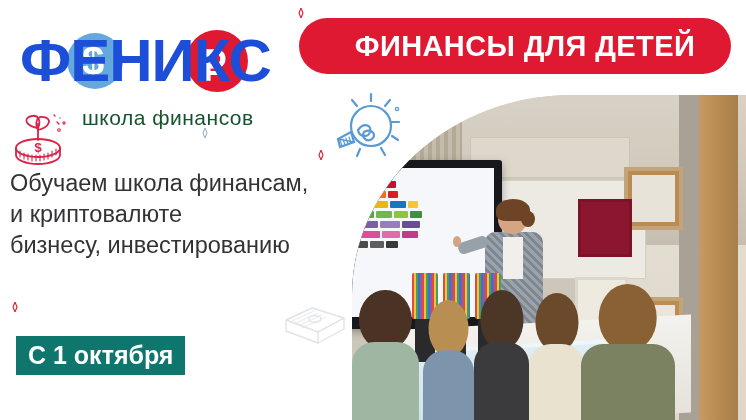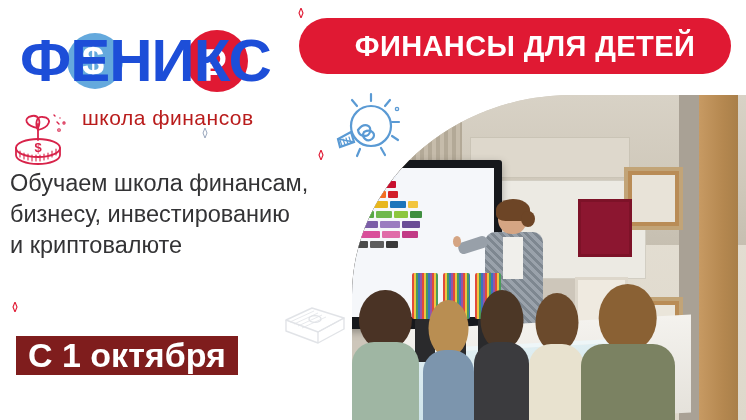--- a/index.html
+++ b/index.html
@@ -87,40 +87,40 @@
   
   .logo{position:absolute;left:20px;top:22px;width:290px;height:120px;}
   .logo-word{position:absolute;left:0;top:0;width:290px;height:78px;}
   .logo-circ-blue{position:absolute;left:47px;top:11px;width:56px;height:56px;border-radius:50%;background:#64a9dd;}
   .logo-circ-red{position:absolute;left:166px;top:8px;width:62px;height:62px;border-radius:50%;background:#E01933;}
   .logo-sym{position:absolute;font-weight:bold;color:#fff;font-family:"Liberation Sans",sans-serif;}
   .sym-dollar{left:62px;top:17px;font-size:40px;}
   .sym-ruble{left:182px;top:13px;font-size:42px;}
   .logo-text{position:absolute;left:0;top:0;font-size:60px;line-height:78px;font-weight:bold;
      letter-spacing:-1px;color:#1d4ed8;font-family:"Liberation Sans",sans-serif;white-space:nowrap;}
-  .logo-tag{position:absolute;left:62px;top:84px;font-size:21px;color:#b91c1c;letter-spacing:.5px;font-weight:500;}
+  .logo-tag{position:absolute;left:62px;top:84px;font-size:21px;color:#14532d;letter-spacing:.5px;font-weight:500;}
 
   
   .pill{
     position:absolute;left:299px;top:18px;
     width:432px;height:56px;border-radius:28px;
     background:#E01933;
     display:flex;align-items:center;justify-content:center;
   }
   .pill span{color:#fff;font-size:29px;font-weight:bold;letter-spacing:.4px;white-space:nowrap;margin-left:20px;}
 
   
   .lead{position:absolute;left:10px;top:168px;width:350px;
      font-size:23.5px;line-height:31px;color:#333335;}
   .lead div{white-space:nowrap;}
 
   
   .cta{position:absolute;left:16px;top:336px;}
-  .cta-line{display:inline-block;background:#7f1d1d;color:#fff;
-     font-size:34px;font-weight:bold;line-height:32px;padding:3px 12px 4px 12px;white-space:nowrap;text-align:right;}
+  .cta-line{display:inline-block;background:#0f766e;color:#fff;
+     font-size:25px;font-weight:bold;line-height:32px;padding:3px 12px 4px 12px;white-space:nowrap;text-align:right;}
   .cta-l2{margin-top:1px;}
 
   
   .bulb{position:absolute;left:318px;top:92px;width:86px;height:78px;}
   .coin{position:absolute;left:2px;top:104px;width:70px;height:66px;}
   .moneybox{position:absolute;left:272px;top:302px;width:84px;height:48px;opacity:.55;}
   .spark{position:absolute;width:7px;height:7px;}
   .spark svg{display:block;}
 </style>
 </head>
@@ -246,22 +246,22 @@
     </div>
     <div class="logo-tag">школа финансов</div>
   </div>
 
   <div class="pill">
     <span>ФИНАНСЫ ДЛЯ ДЕТЕЙ</span>
   </div>
 
   <div class="lead">
     <div>Обучаем школа финансам,</div>
+    <div>и криптовалюте</div>
     <div>бизнесу, инвестированию</div>
-    <div>и криптовалюте</div>
   </div>
 
   <div class="cta">
     <div><span class="cta-line">С 1 октября</span></div>
   </div>
 
   <div class="bulb">
     <svg viewBox="0 0 86 78" width="86" height="78" fill="none" stroke="#5a9ad4" stroke-width="2.2" stroke-linecap="round">
       <circle cx="53" cy="34" r="20"></circle>
       <path d="M33 40 L20 47 L22 55 L36 50 Z"></path>

